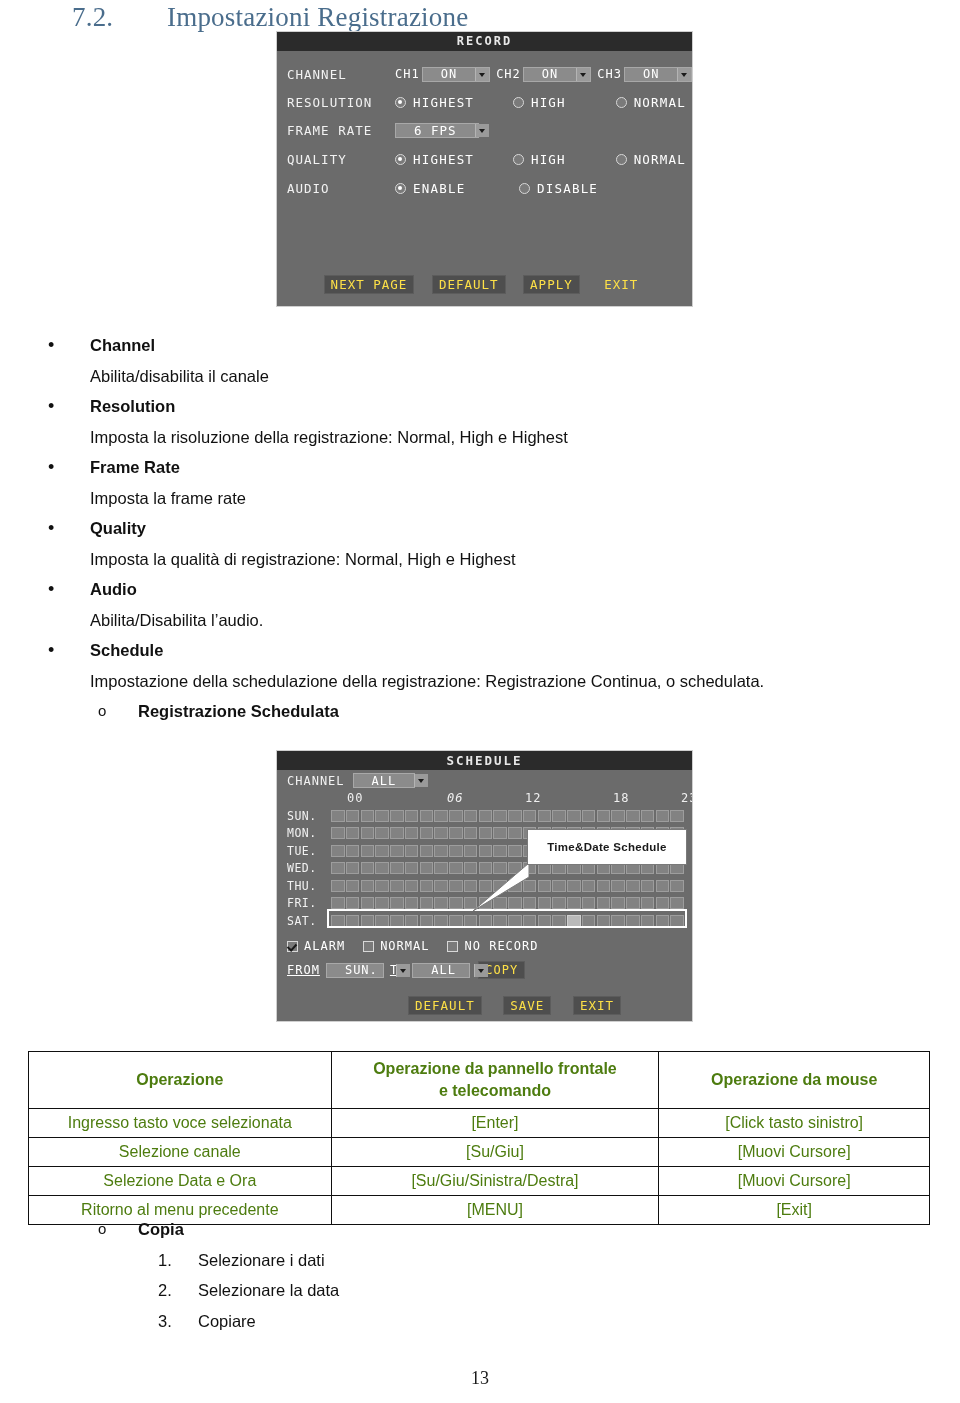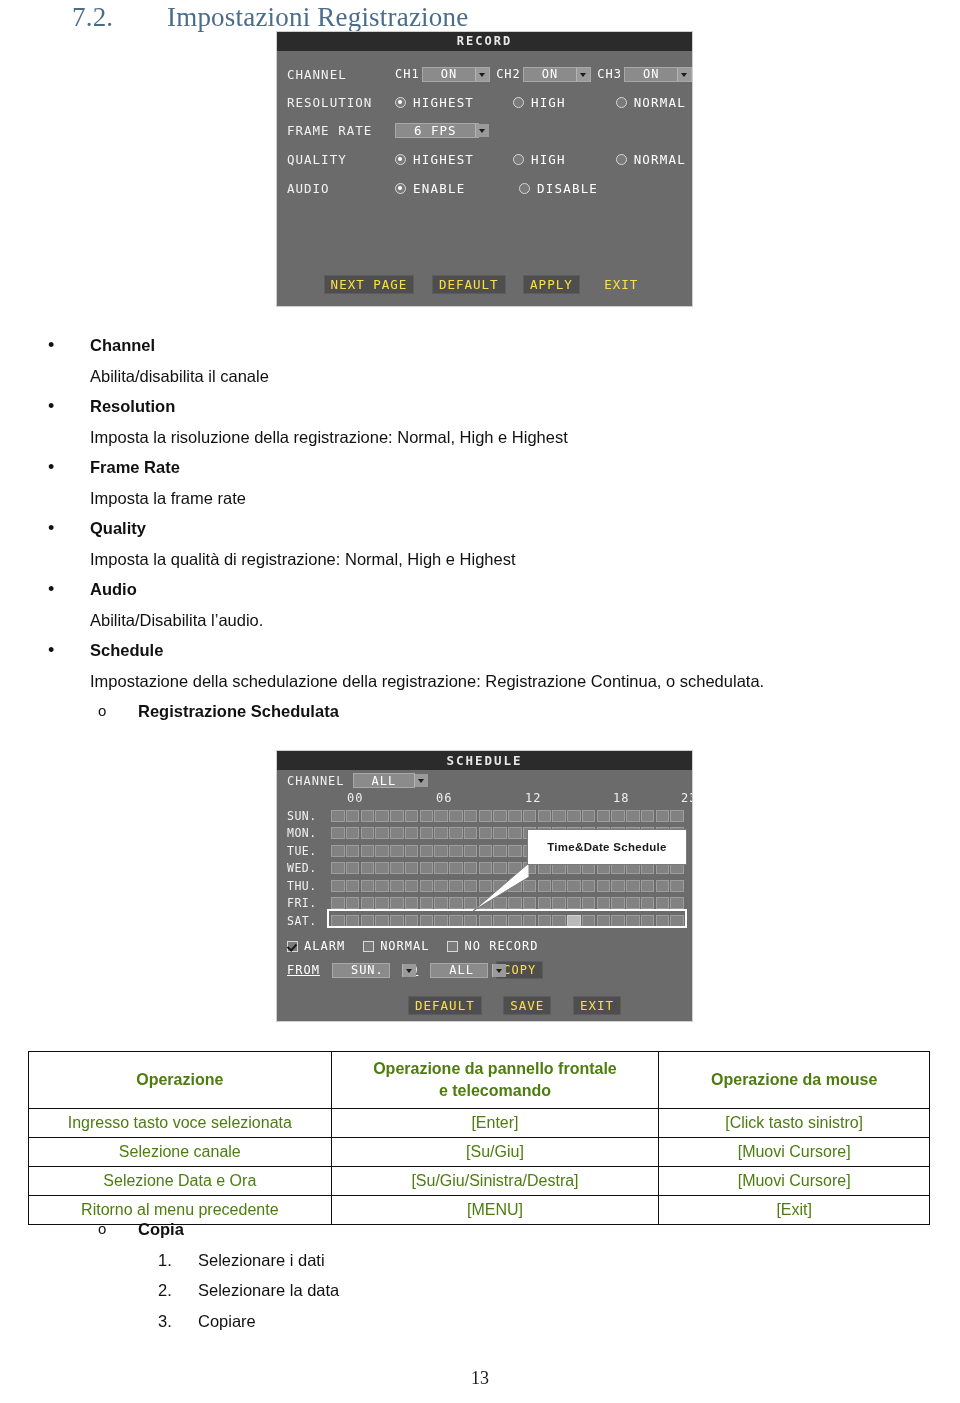--- a/index.html
+++ b/index.html
@@ -246,21 +246,21 @@
     align-items: center;
   }
   .sched-opts .optlabel { margin: 0 18px 0 6px; letter-spacing: 1px; }
   .sched-from {
     position: absolute;
     left: 10px; top: 210px;
     font-size: 12px;
     display: flex;
     align-items: center;
   }
-  .sched-from span.t { letter-spacing: 1px; margin: 0 12px; text-decoration: underline; }
+  .sched-from span.t { letter-spacing: 1px; margin: 0 6px; text-decoration: underline; }
   #schedule-footer {
     position: absolute;
     left: 0; right: 0; bottom: 6px;
     text-align: center;
     font-size: 12.5px;
     padding-left: 60px;
   }
   #schedule-footer .osd-btn { margin: 0 7px; }
 
   
@@ -506,21 +506,21 @@
   <div class="srow" style="top:22px;">
     <span class="lbl" style="margin-right:8px;">CHANNEL</span>
     <span class="combo" style="width:62px;justify-content:space-between;">
       <span class="val" style="flex:1 1 auto;text-align:center;">ALL</span>
       <span class="arrow"></span>
     </span>
   </div>
 
   <div class="hours">
     <span style="left:0px;">00</span>
-    <span style="left:89px;">06</span>
+    <span style="left:100px;font-style:italic;">06</span>
     <span style="left:178px;">12</span>
     <span style="left:266px;">18</span>
     <span style="left:334px;">23</span>
   </div>
 
   <div class="daygrid">
     <div class="dayline">
       <span class="dayname">SUN.</span>
       <span class="cells">
         <i class="cell"></i>

